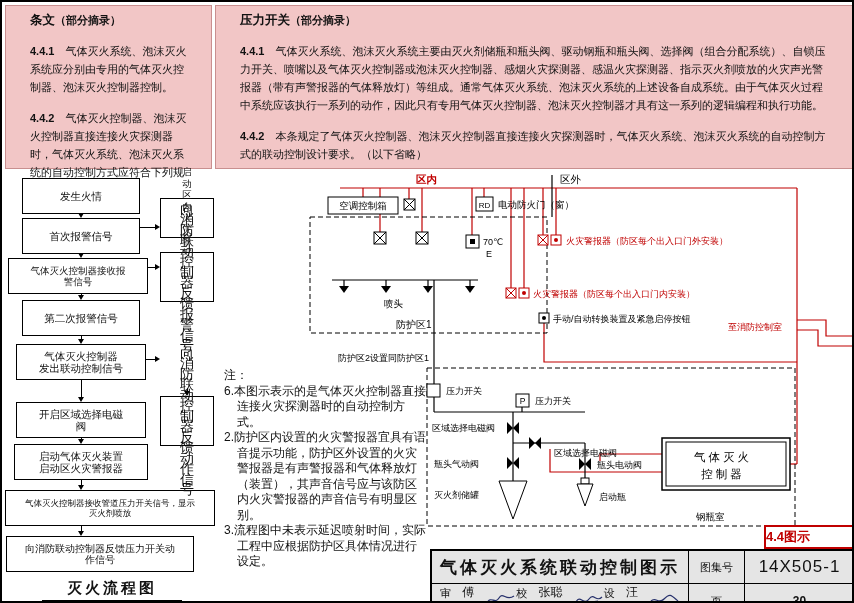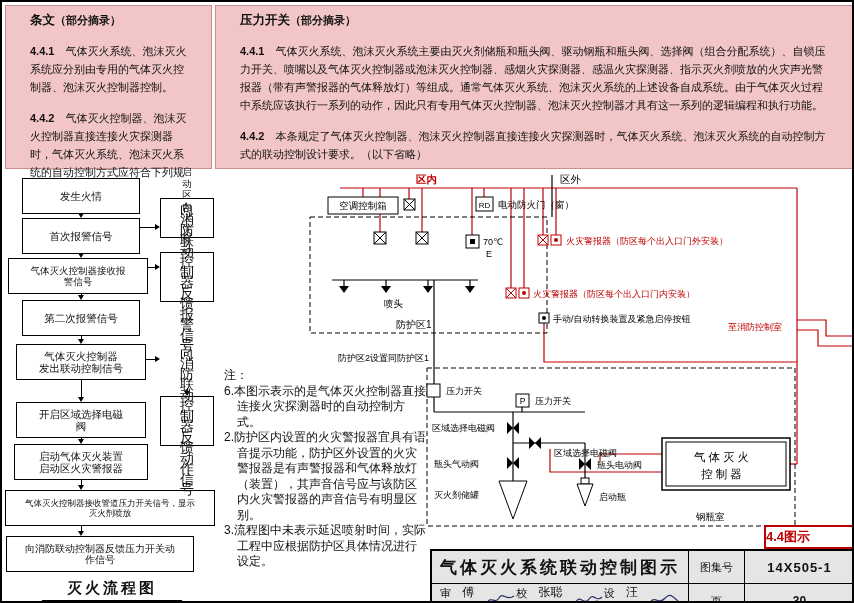--- a/index.html
+++ b/index.html
@@ -35,21 +35,21 @@
 
   
   .badge{position:absolute;left:762px;top:523px;width:90px;height:24px;border:2px solid #c00000;color:#c00000;
          background:#fff;font-weight:bold;font-size:13px;line-height:20px;z-index:6}
   .tb{position:absolute;left:428px;top:547px;width:424px;height:54px;border-left:2px solid #000;border-top:2px solid #000;
       display:grid;grid-template-columns:256px 56px 1fr;grid-template-rows:32px 1fr;background:#e5e5e5;z-index:5}
   .tb .cell{display:flex;align-items:center;justify-content:center;font-size:11px}
   .tb .bl{border-left:1px solid #000}
   .tb .bt{border-top:1px solid #000}
   .tb .title{font-size:17px;font-weight:bold;letter-spacing:3px}
-  .tb .no{font-size:13px;font-weight:bold;letter-spacing:1px}
+  .tb .no{font-size:17px;font-weight:normal;letter-spacing:1px}
   .tb .pg{font-size:12px;font-weight:bold}
   .sigrow{display:flex;align-items:center;justify-content:space-between;padding:0 8px;font-size:11.5px}
   .sigrow .nm{font-size:12px;margin-left:2px}
   .sig{display:inline-block;margin-left:2px}
   svg text{font-family:"Liberation Sans","DejaVu Sans",sans-serif}
 </style>
 </head>
 <body>
 
 <div class="page">

